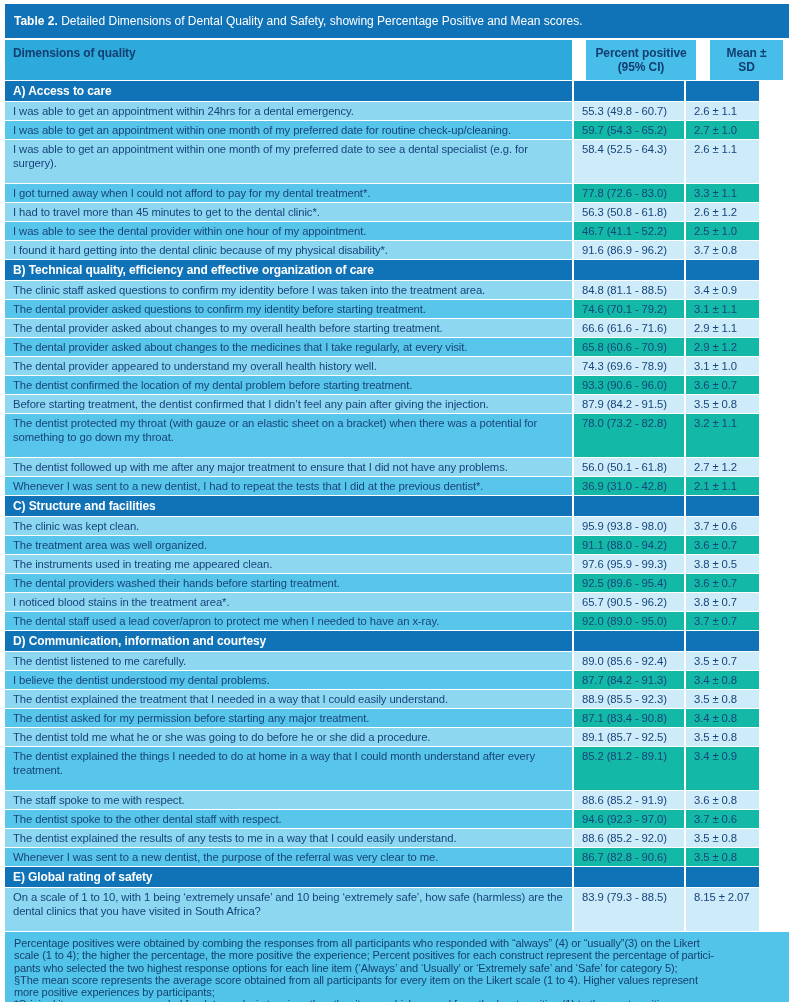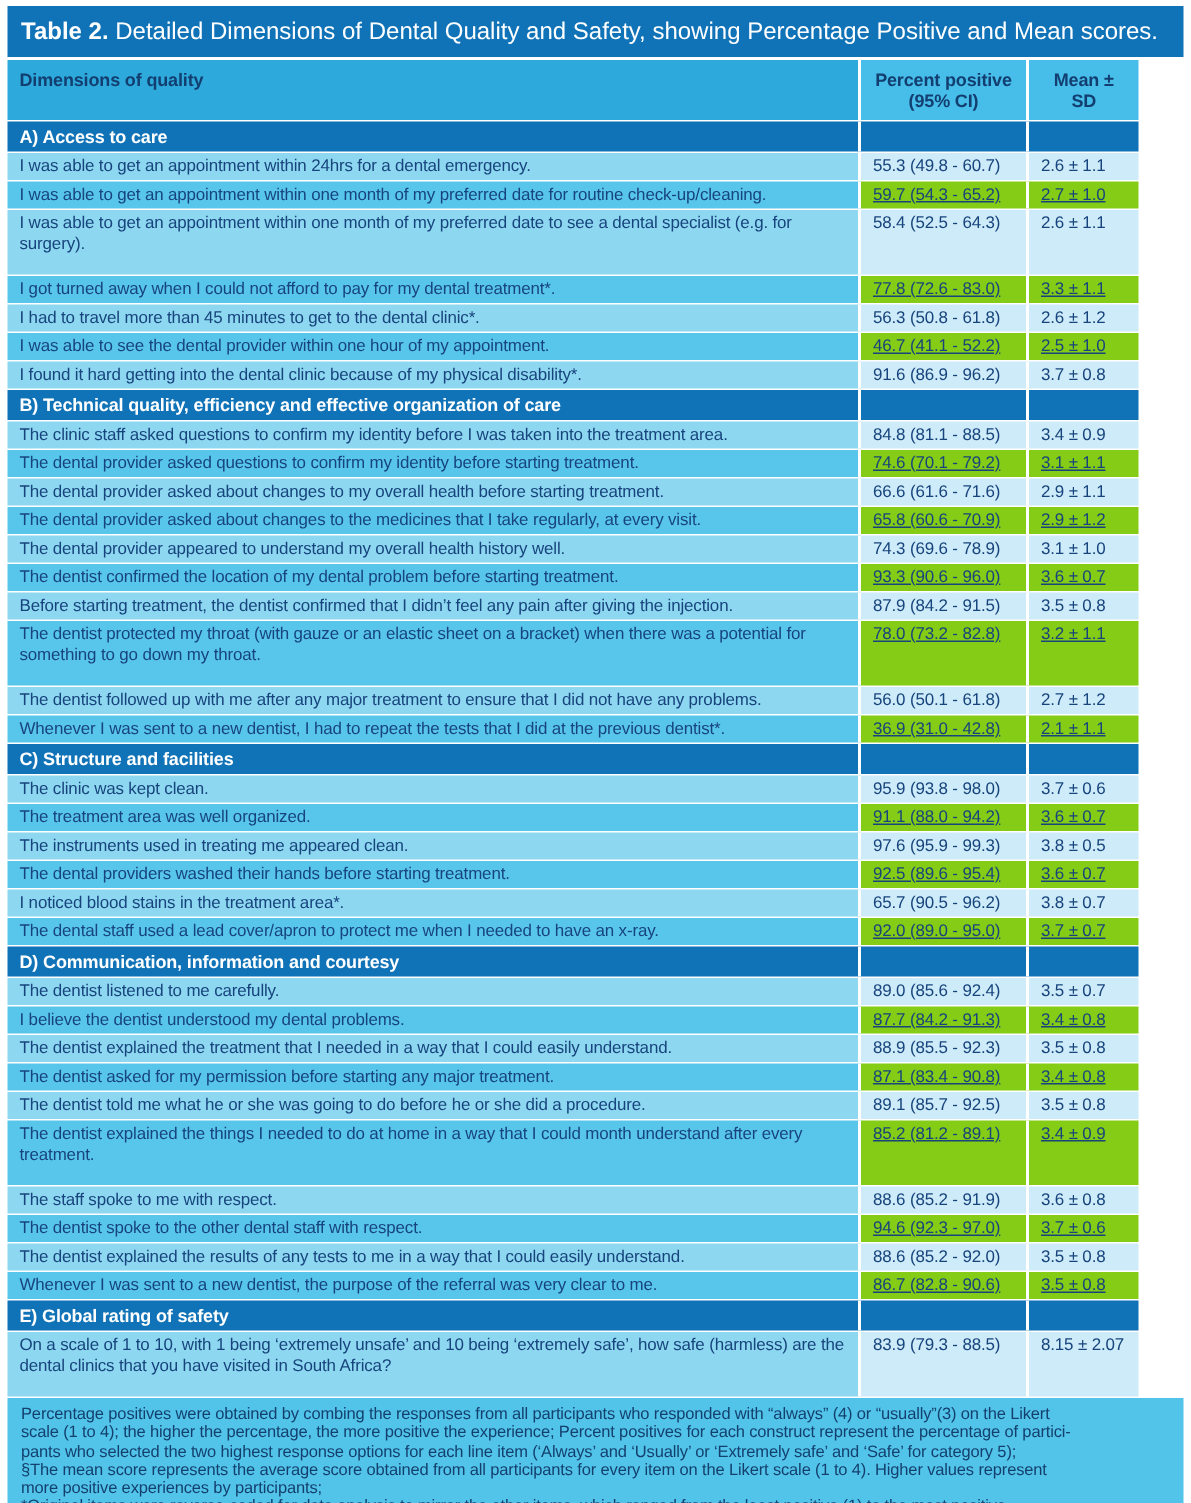--- a/index.html
+++ b/index.html
@@ -6,50 +6,50 @@
   html,body { background:#ffffff; }
   body {
     width:794px; height:1002px; position:relative;
     font-family:"Liberation Sans", sans-serif;
     overflow:hidden;
   }
   .page { position:absolute; top:4px; left:5px; width:784px; }
 
   .titlebar {
     background:#1173b7; color:#ffffff;
-    font-size:16px; line-height:13px;
+    font-size:12px; line-height:13px;
     padding:11px 9px 10px 9px;
     margin-bottom:2px;
   }
   .titlebar .tlabel { font-weight:bold; }
 
   .row { display:flex; margin-bottom:1px; }
   .c {
     font-size:11.3px; line-height:14px; letter-spacing:-0.1px;
     color:#17447c; padding:2px 8px 2px 8px;
   }
   .q { width:569px; border-right:2px solid #ffffff; }
   .p { width:112px; border-right:2px solid #ffffff; }
   .m { width:73px; }
 
   
   .thead .c { font-weight:bold; font-size:12px; line-height:14px; padding-top:6px; padding-bottom:6px; color:#123e70; }
   .thead .q { background:#2ea9dc; }
   .thead .p { background:#47bde9; text-align:center; white-space:pre-line; }
   .thead .m { background:#47bde9; text-align:center; }
-  .thead { min-height:38px; }
+  .thead { min-height:38px;gap:12px; }
 
   
   .sec .c { background:#1173b7; color:#ffffff; font-weight:bold; font-size:12px; padding-top:3px; padding-bottom:3px; }
 
   
   .light .q { background:#8dd7f1; }
   .light .p, .light .m { background:#cdebf8; }
   .dark  .q { background:#58c6ea; }
-  .dark  .p, .dark .m { background:#84cc16;text-decoration:underline; }
+  .dark  .p, .dark .m { background:#14b8a6; }
   .tall .c { padding-bottom:13px; }
 
   .footer {
     background:#52c4ea; color:#14406e;
     font-size:11px; line-height:12.3px; letter-spacing:-0.1px;
     padding:5px 9px 6px 9px;
     overflow:hidden;
   }
   .footer .fline { white-space:nowrap; }
 </style>

